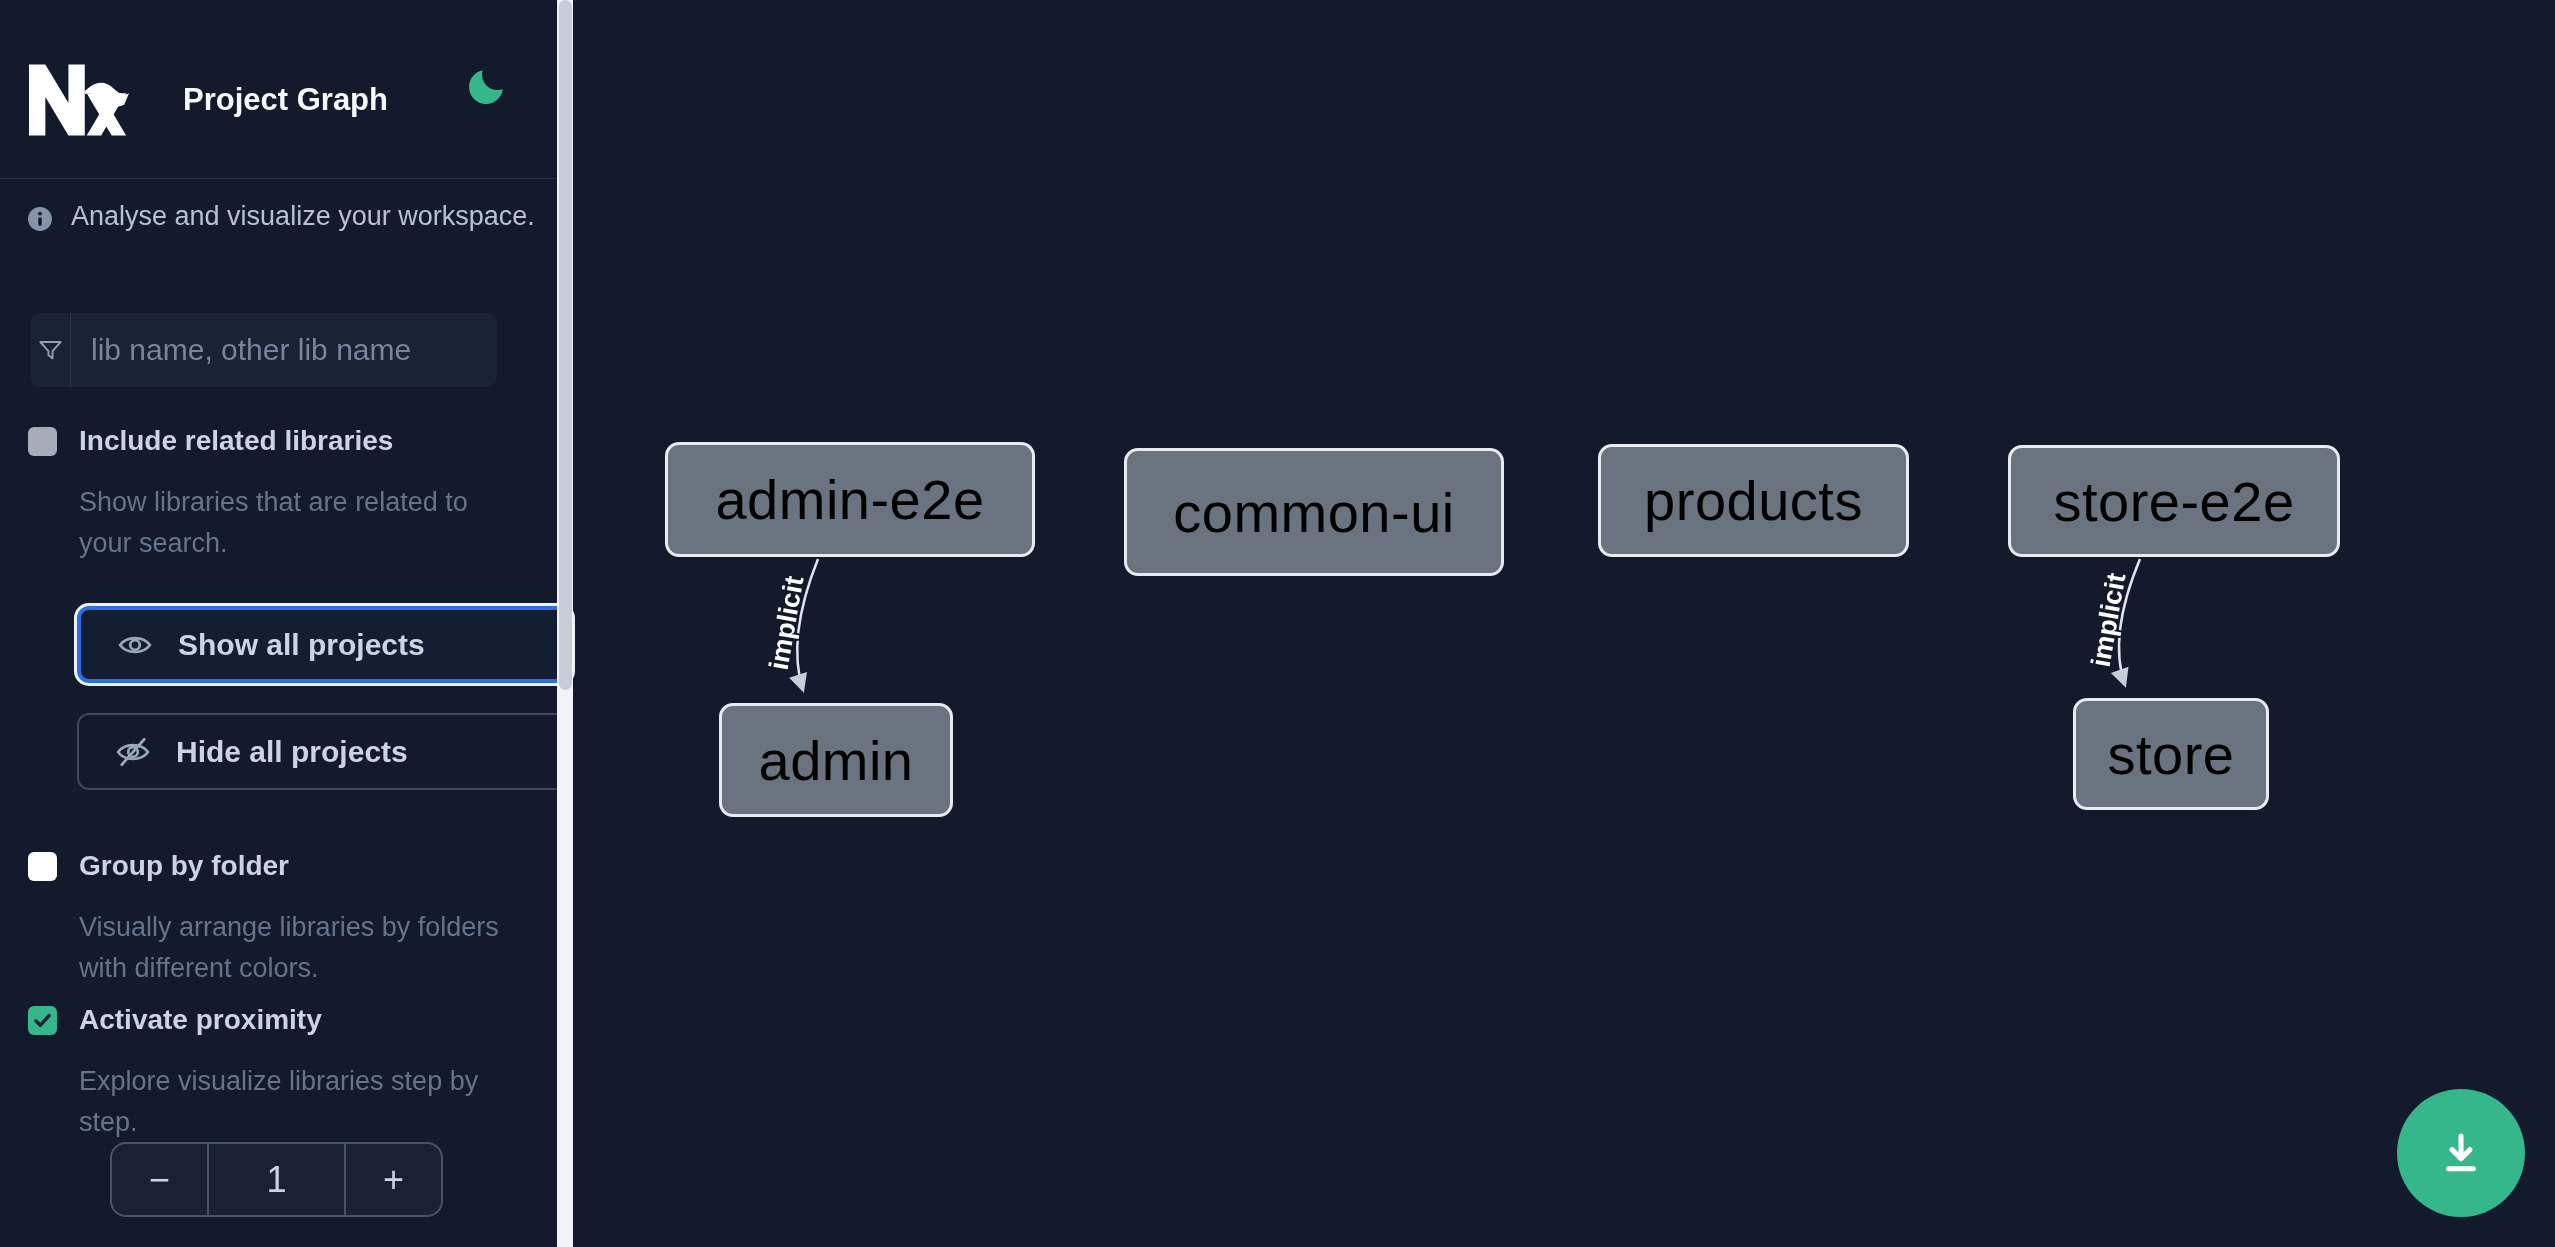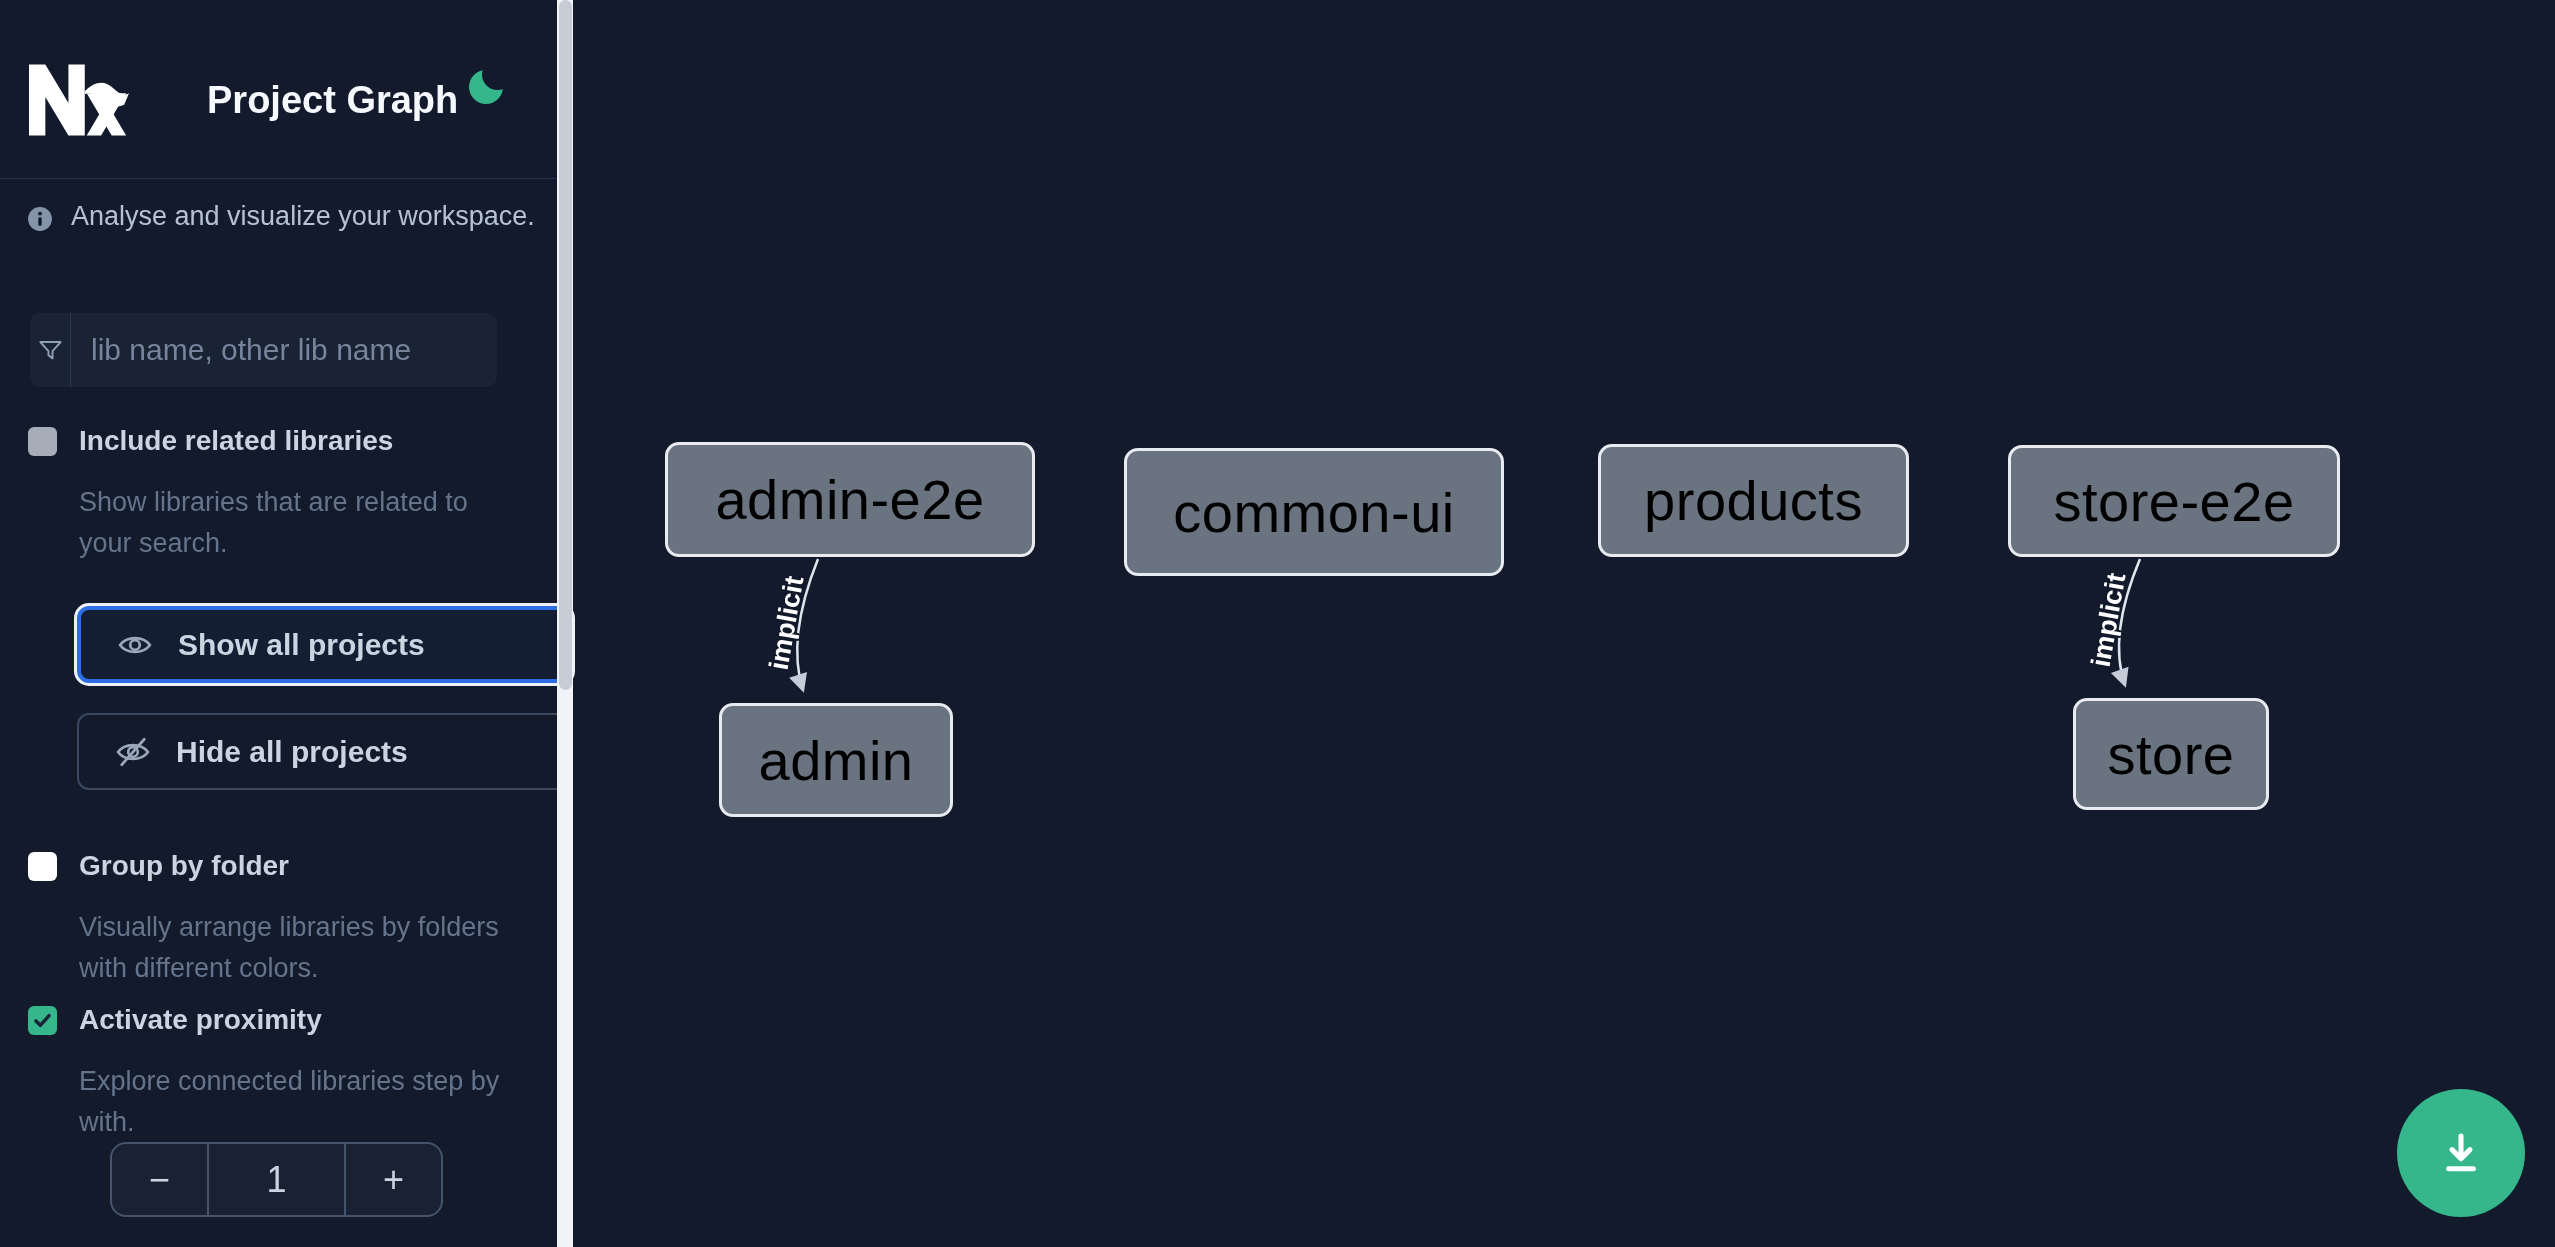--- a/index.html
+++ b/index.html
@@ -52,23 +52,22 @@
     background: #c7ccd6; border-radius: 7px;
     cursor: pointer;
   }
   .header-divider {
     position: absolute; left: 0; top: 178px; width: 557px; height: 1px;
     background: #25304a;
   }
   .logo { position: absolute; left: 29px; top: 64px; width: 100px; height: 72px; }
   .app-title {
     position: absolute; left: 183px; top: 76px;
-    font-size: 38px; font-weight: 700; color: #f5f8fc; line-height: 48px;
+    font-size: 31px; font-weight: 700; color: #f5f8fc; line-height: 48px;
     white-space: nowrap;
-    margin-left: 24px;
   }
   .theme-toggle {
     position: absolute; left: 466px; top: 64px; width: 44px; height: 44px;
     cursor: pointer;
   }
   .moon-body {
     position: absolute; left: 3px; top: 6px; width: 34px; height: 34px;
     border-radius: 50%; background: #35b78b;
   }
   .moon-mask {
@@ -255,21 +254,21 @@
     </div>
 
     <div class="opt" style="top:1003px">
       <span class="cb cb-green">
         <svg width="21" height="21" viewBox="0 0 24 24" fill="none" stroke="#1b2537" stroke-width="4" stroke-linecap="round" stroke-linejoin="round">
           <path d="M4.5 12.5 L9.5 17.5 L19.5 6.5"></path>
         </svg>
       </span>
       <div>
         <div class="opt-label">Activate proximity</div>
-        <div class="opt-desc">Explore connected libraries step by with.</div>
+        <div class="opt-desc">Explore visualize libraries step by step.</div>
       </div>
     </div>
 
     <div class="stepper">
       <span class="cell step-dec">−</span>
       <span class="cell step-val">1</span>
       <span class="cell step-inc">+</span>
     </div>
   </aside>
 

